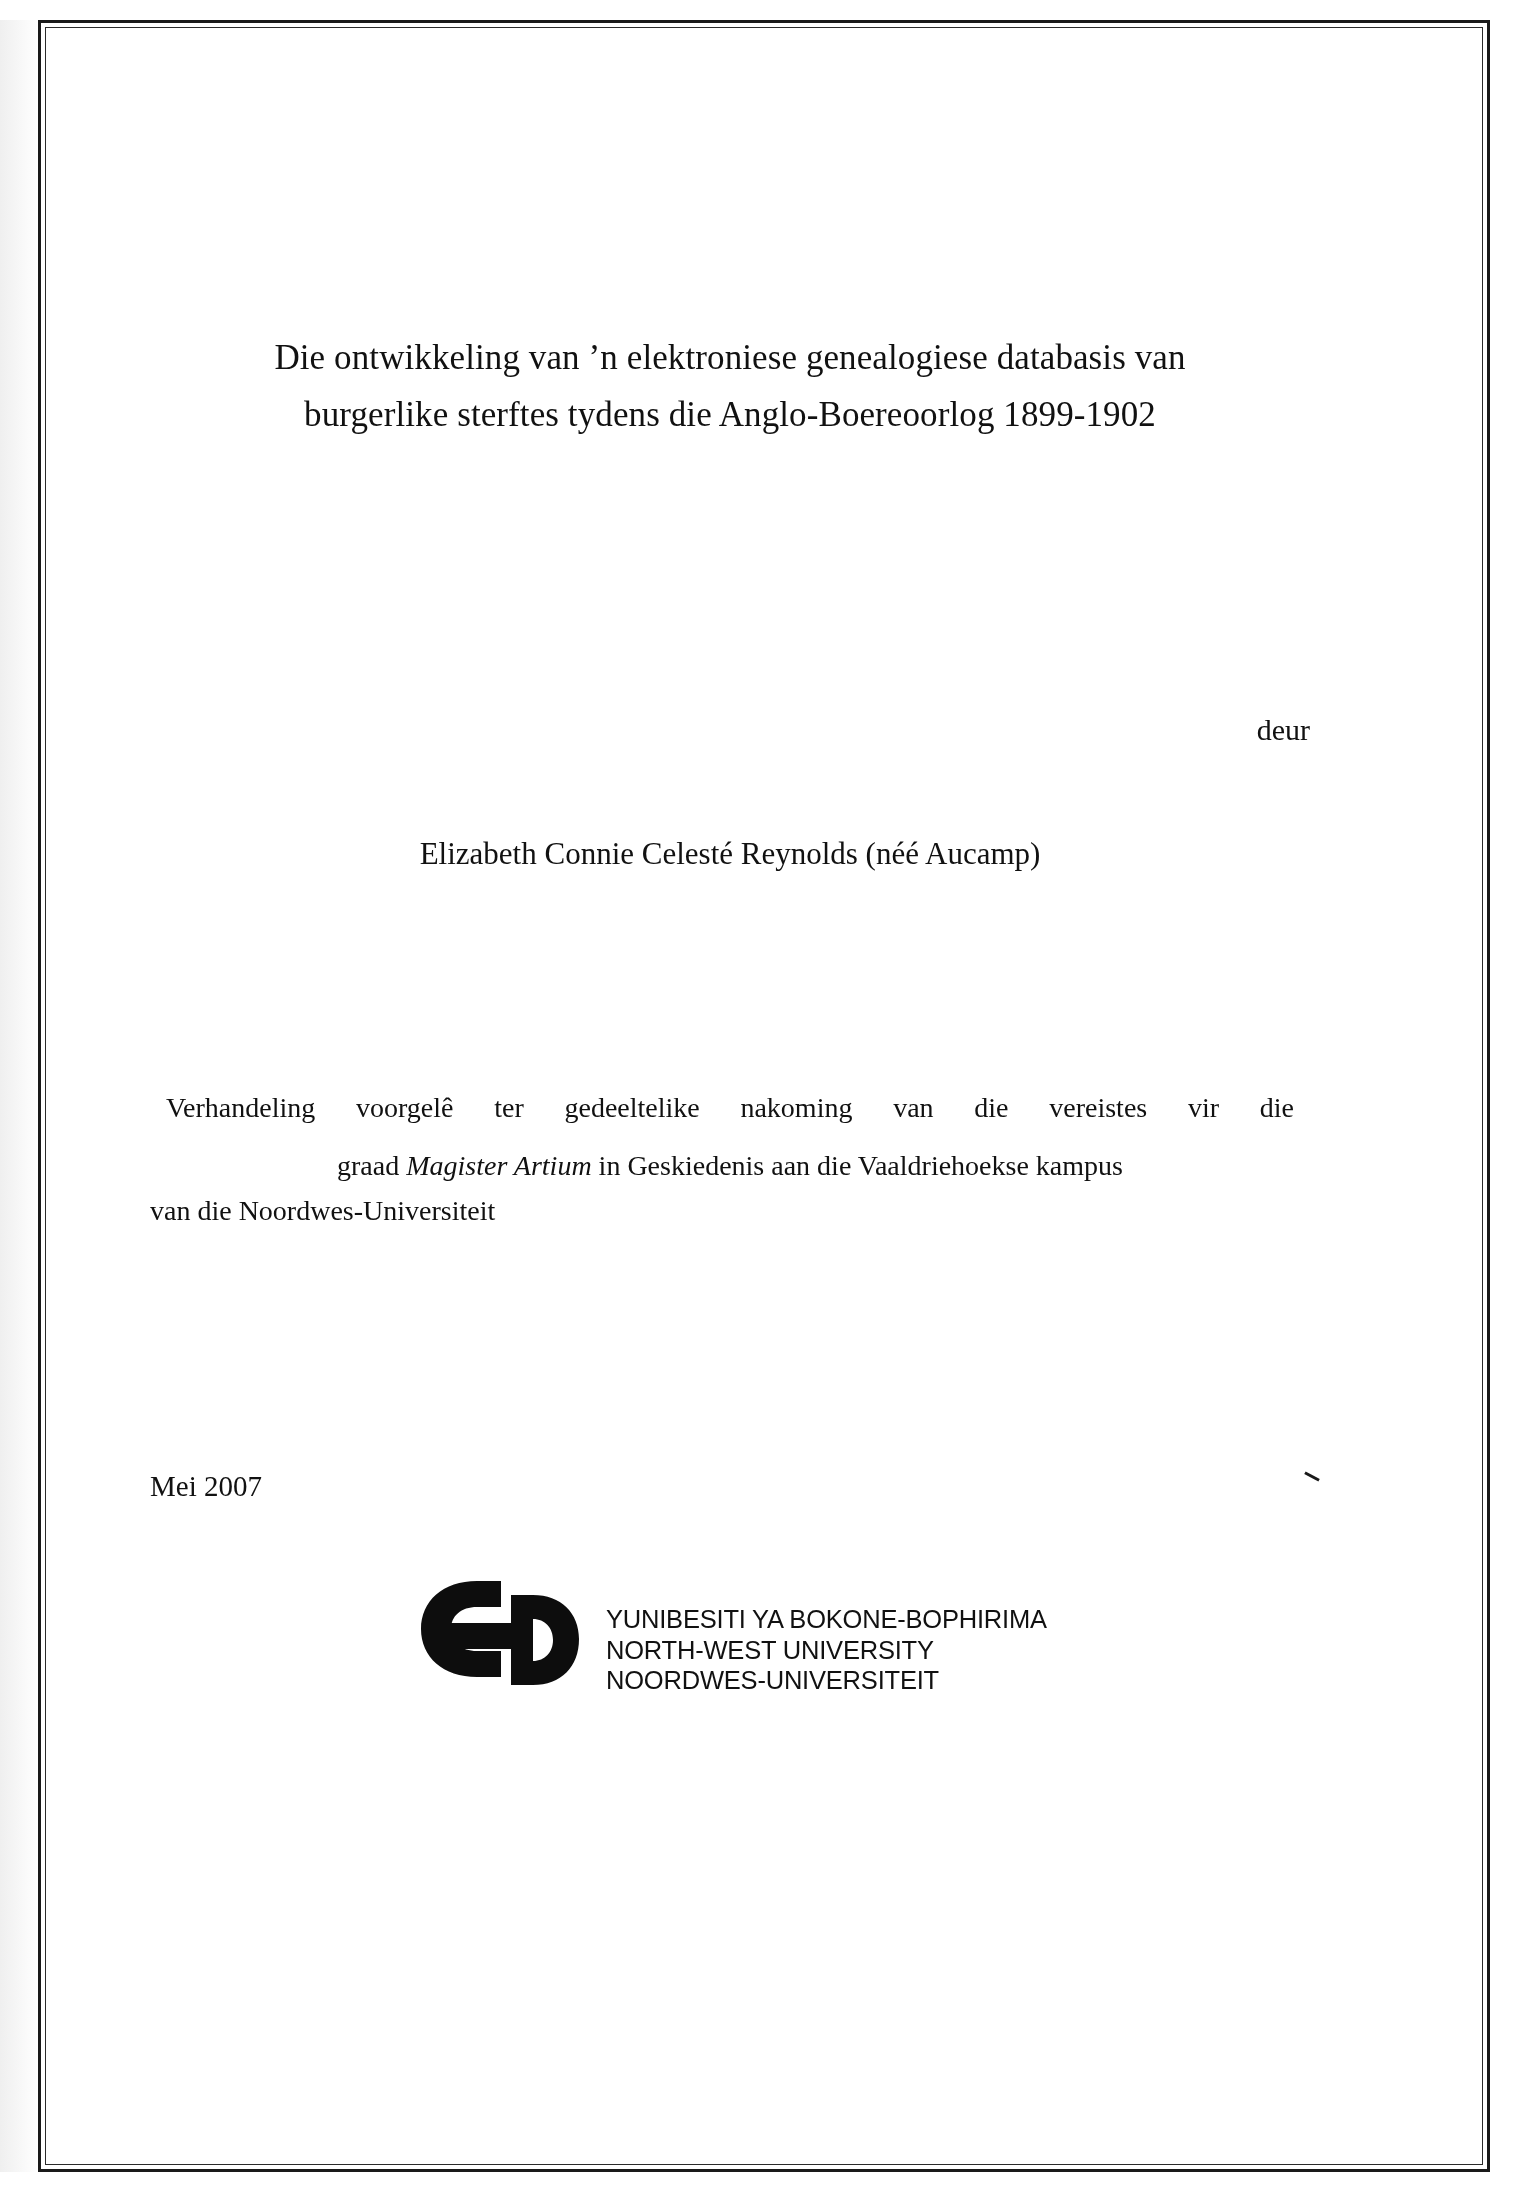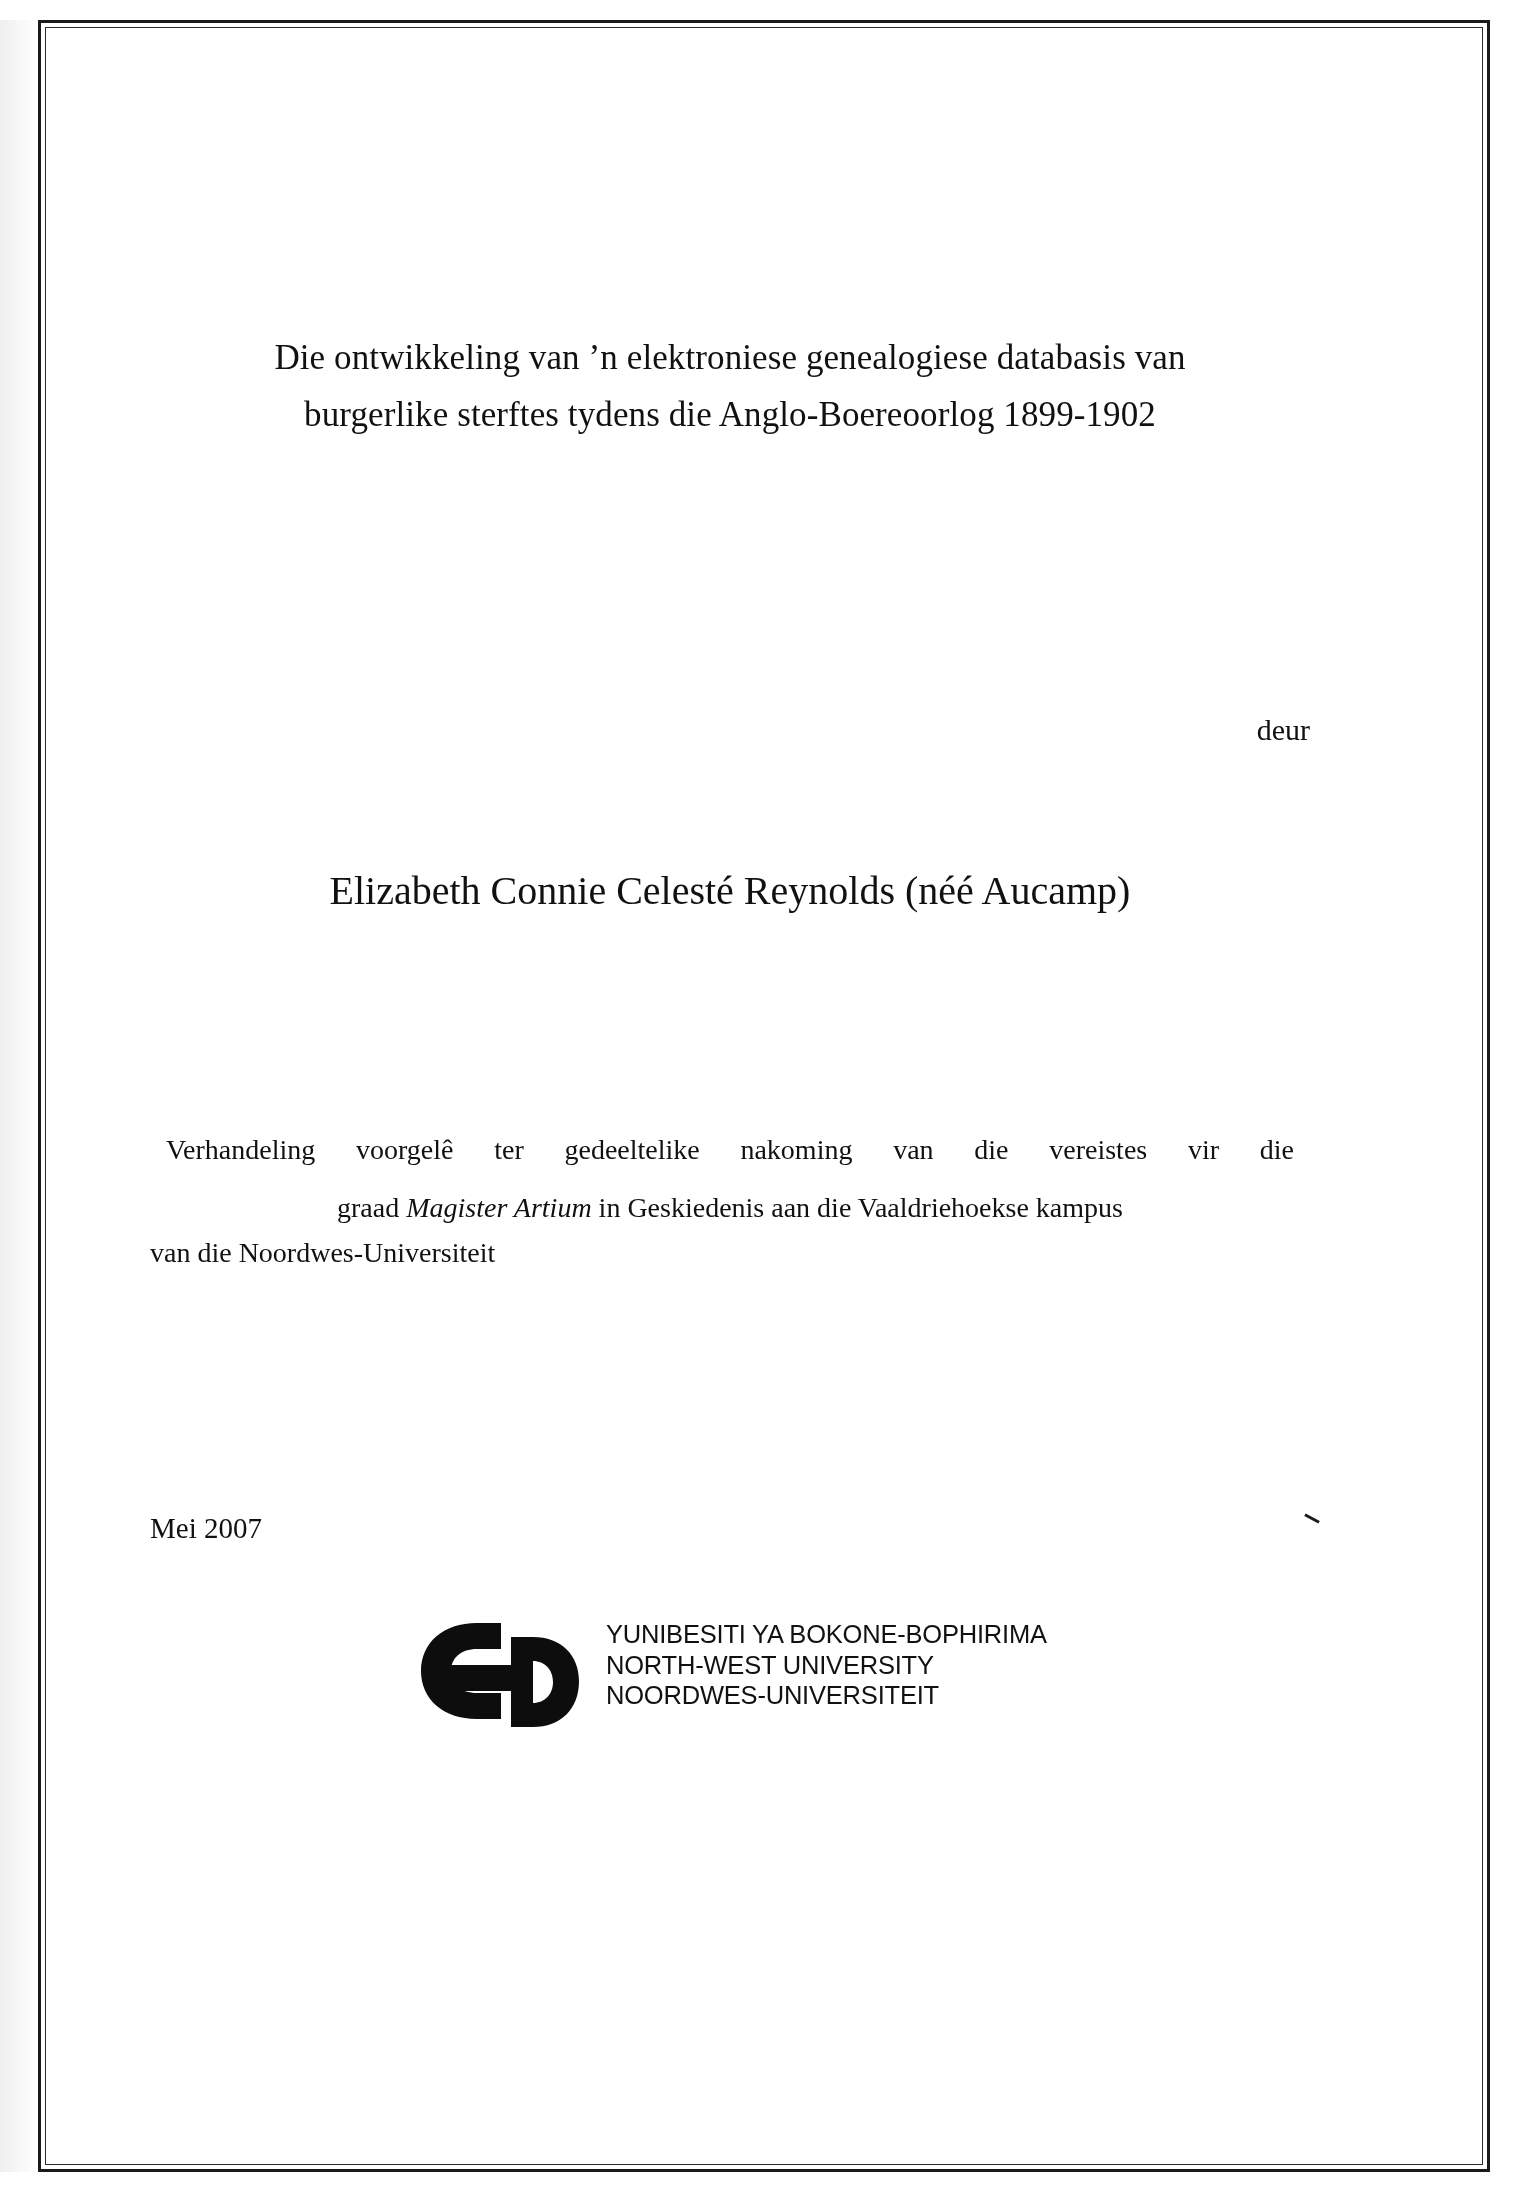--- a/index.html
+++ b/index.html
@@ -100,22 +100,22 @@
   }
 
   .by-line {
     text-align: right;
     font-size: 30px;
     margin-top: 270px;
   }
 
   .author {
     text-align: center;
-    font-size: 40px;
-    margin-top: 120px;
+    font-size: 31px;
+    margin-top: 89px;
   }
 
   .degree-block {
     margin-top: 215px;
     font-size: 28px;
     line-height: 1.48;
   }
   .degree-p1 {
     text-align: justify;
     text-align-last: justify;
@@ -140,21 +140,21 @@
   }
   .supervisor-line, .date-line {
     margin: 0;
   }
 
   
   .logo-block {
     margin-top: 72px;
     margin-left: 265px;
     display: flex;
-    align-items: flex-start;
+    align-items: flex-end;
   }
   .logo-mark {
     width: 185px;
     height: 118px;
     position: relative;
     flex: 0 0 auto;
   }
   .logo-mark svg {
     display: block;
   }

